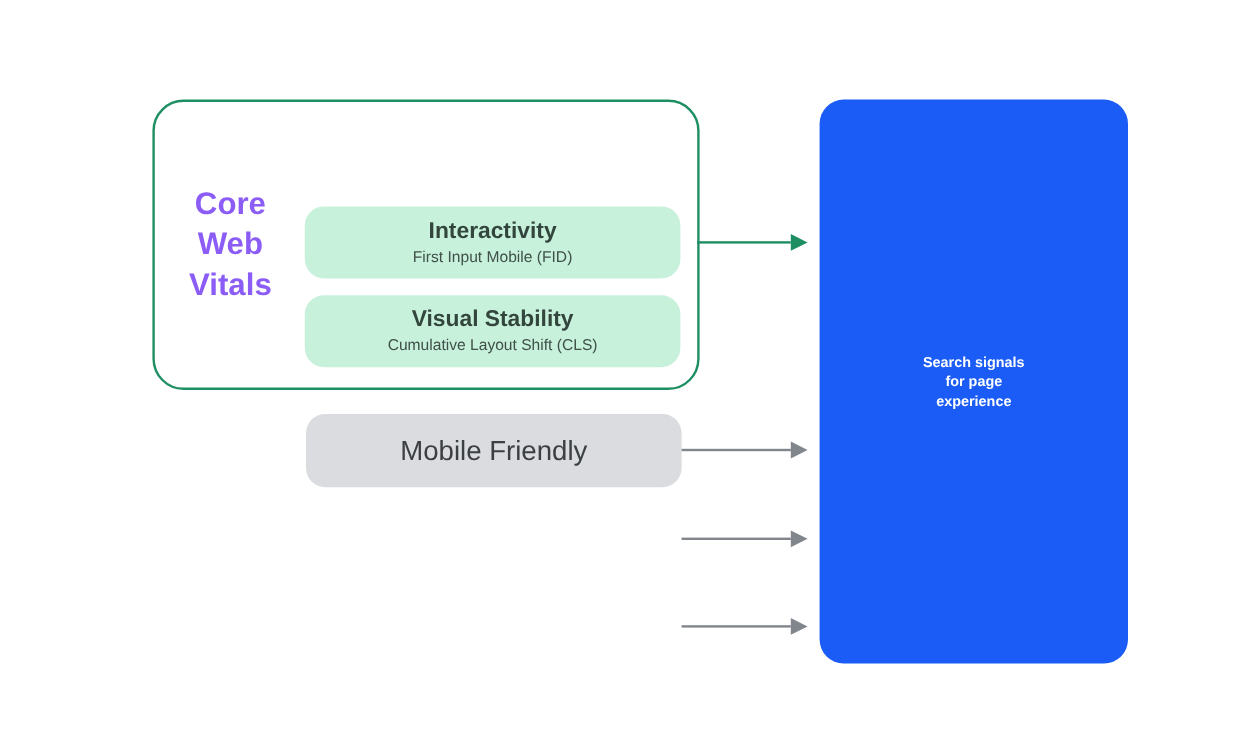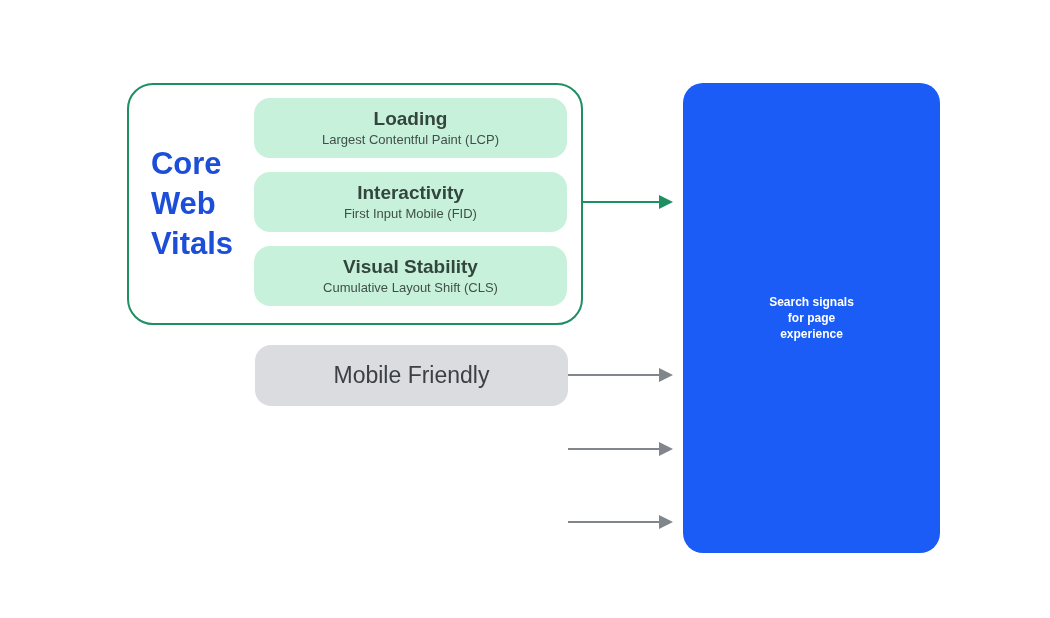--- a/index.html
+++ b/index.html
@@ -30,22 +30,23 @@
   }
   .cwv-label {
     position: absolute;
     left: 0;
     top: 0;
     width: 126px;
     height: 100%;
     display: flex;
     align-items: center;
     justify-content: center;
-    color: #1d4ed8;
-    font-size: 31px;
+    text-align: center;
+    color: #8b5cf6;
+    font-size: 26px;
     font-weight: 700;
     line-height: 1.3;
     white-space: pre-line;
   }
   .metric-box {
     position: absolute;
     left: 125px;
     width: 313px;
     height: 60px;
     background: #C8F1DC;
@@ -148,24 +149,20 @@
 </head>
 <body>
 
 <div class="canvas">
 
   <div class="cwv-container">
     <div class="cwv-label">Core
 Web
 Vitals</div>
 
-    <div class="metric-box metric-0">
-      <div class="metric-title">Loading</div>
-      <div class="metric-subtitle">Largest Contentful Paint (LCP)</div>
-    </div>
 
     <div class="metric-box metric-1">
       <div class="metric-title">Interactivity</div>
       <div class="metric-subtitle">First Input Mobile (FID)</div>
     </div>
 
     <div class="metric-box metric-2">
       <div class="metric-title">Visual Stability</div>
       <div class="metric-subtitle">Cumulative Layout Shift (CLS)</div>
     </div>

